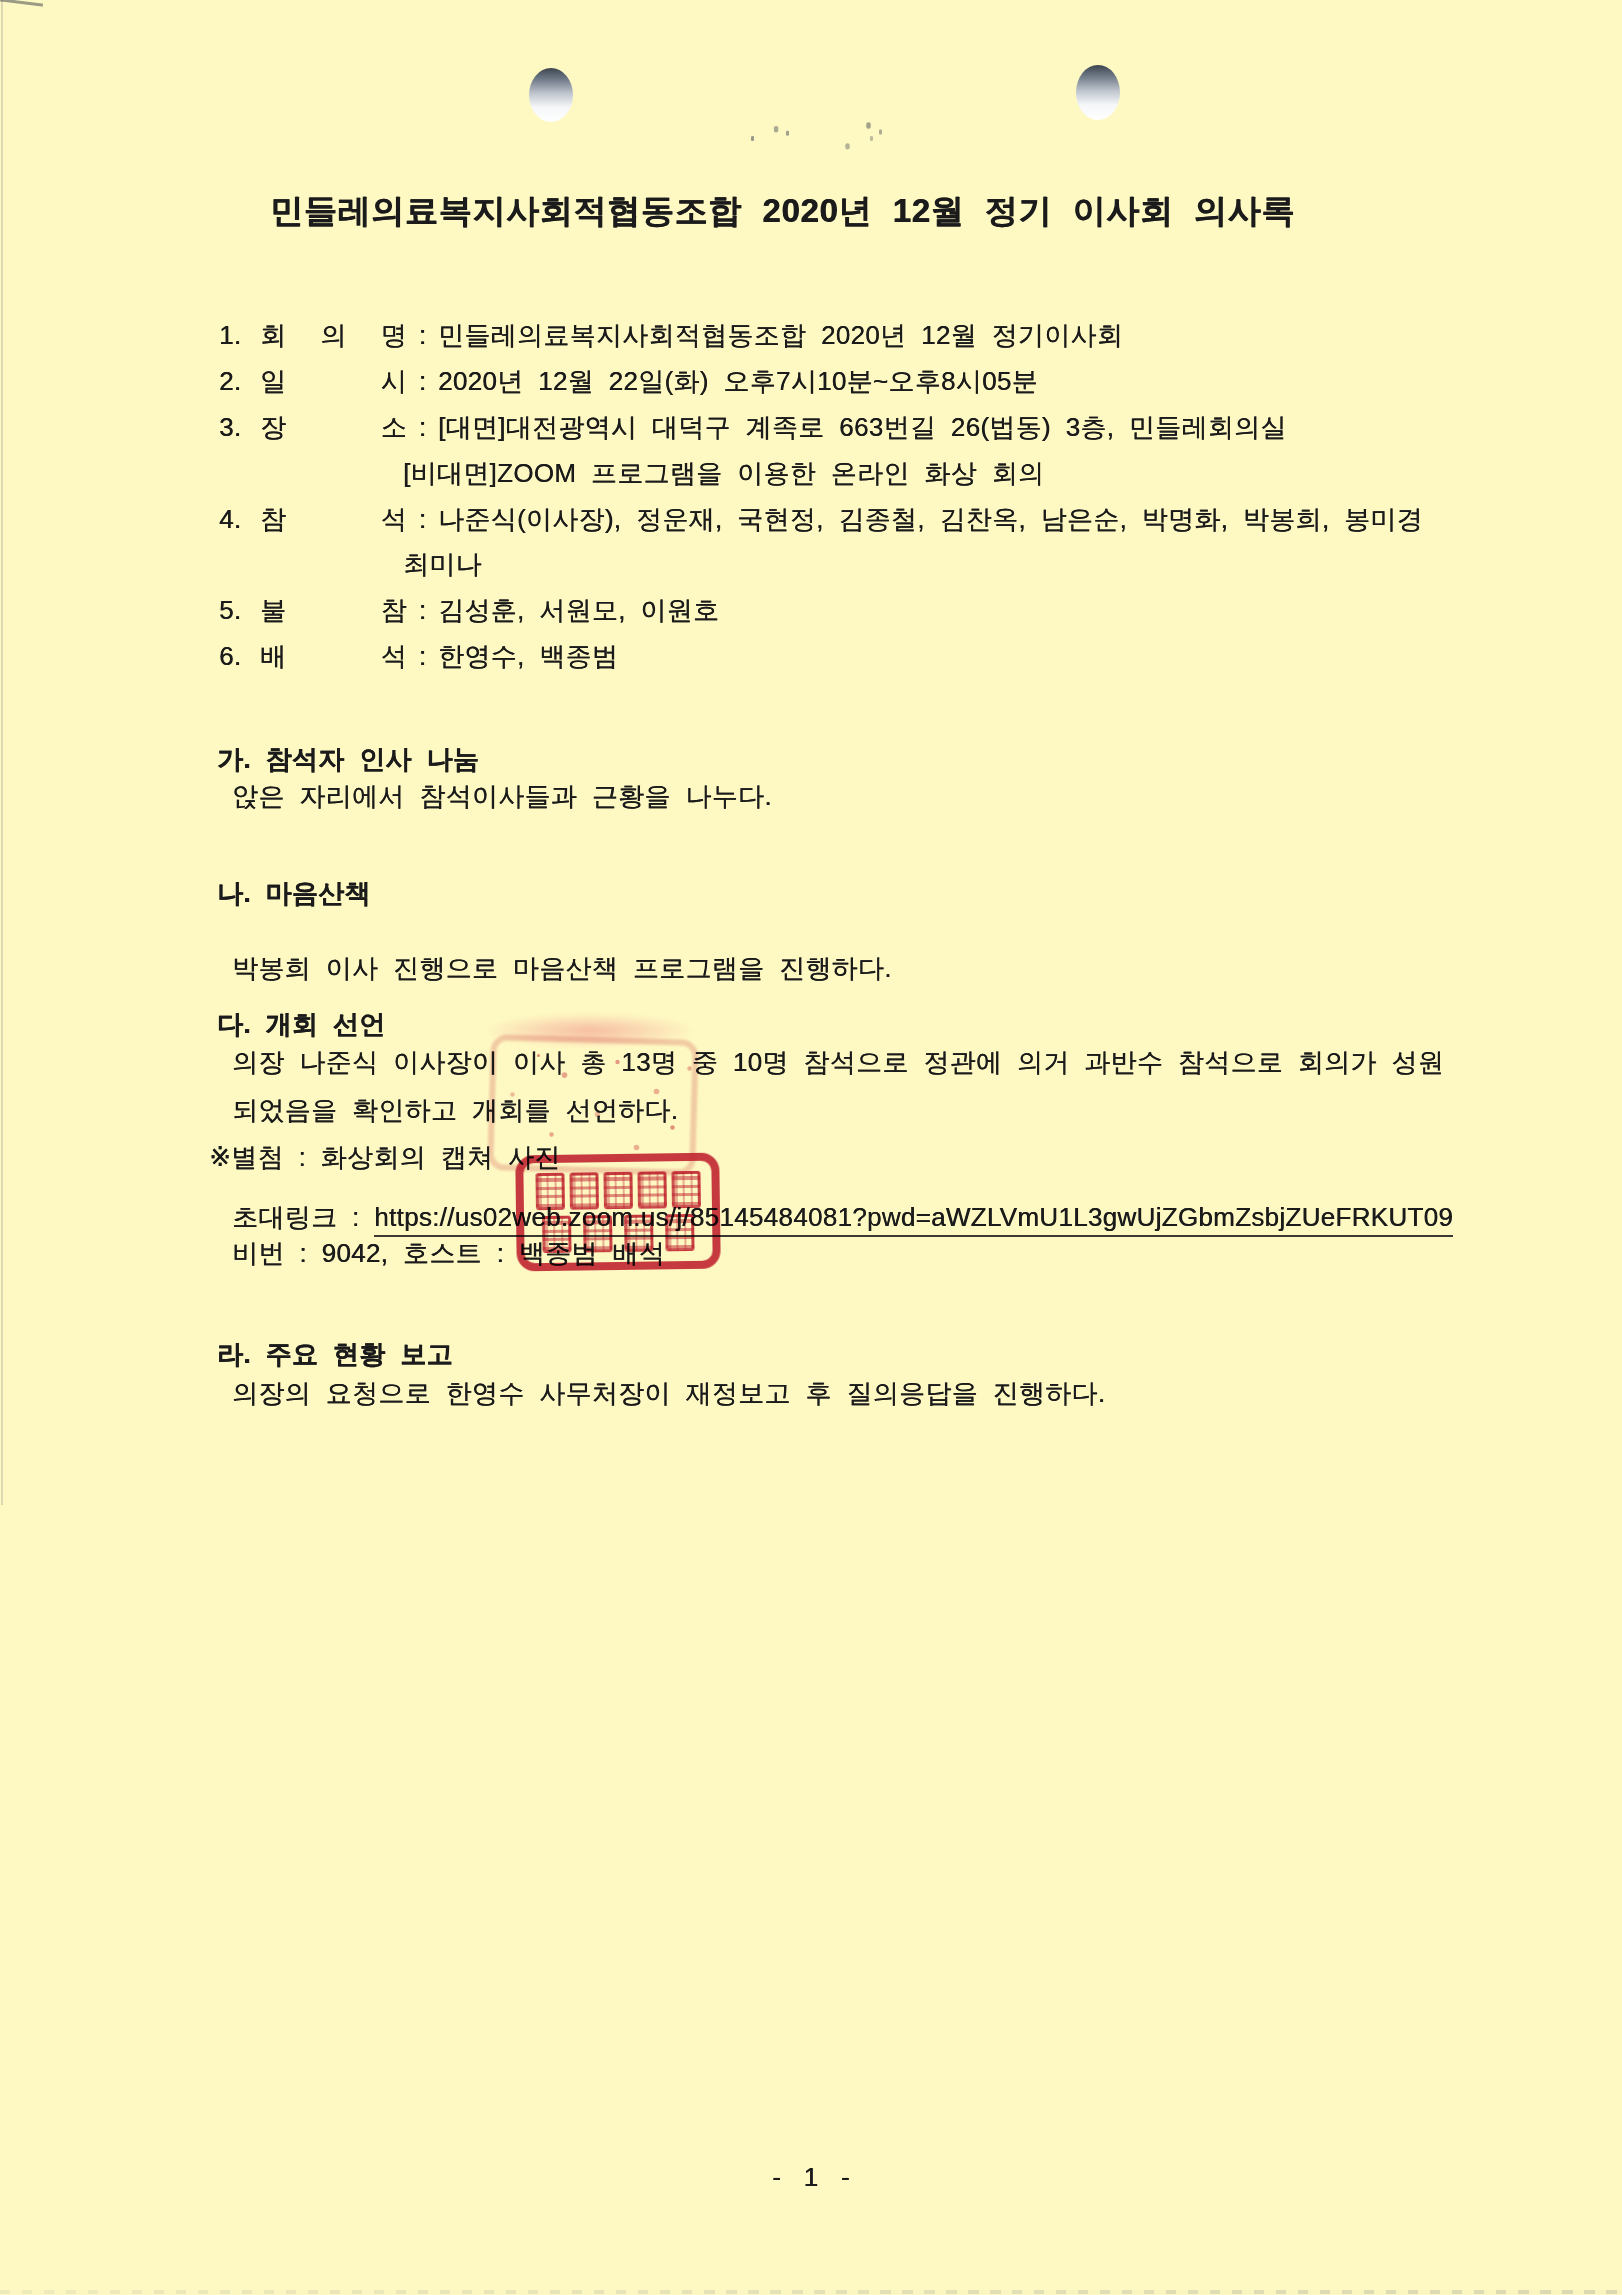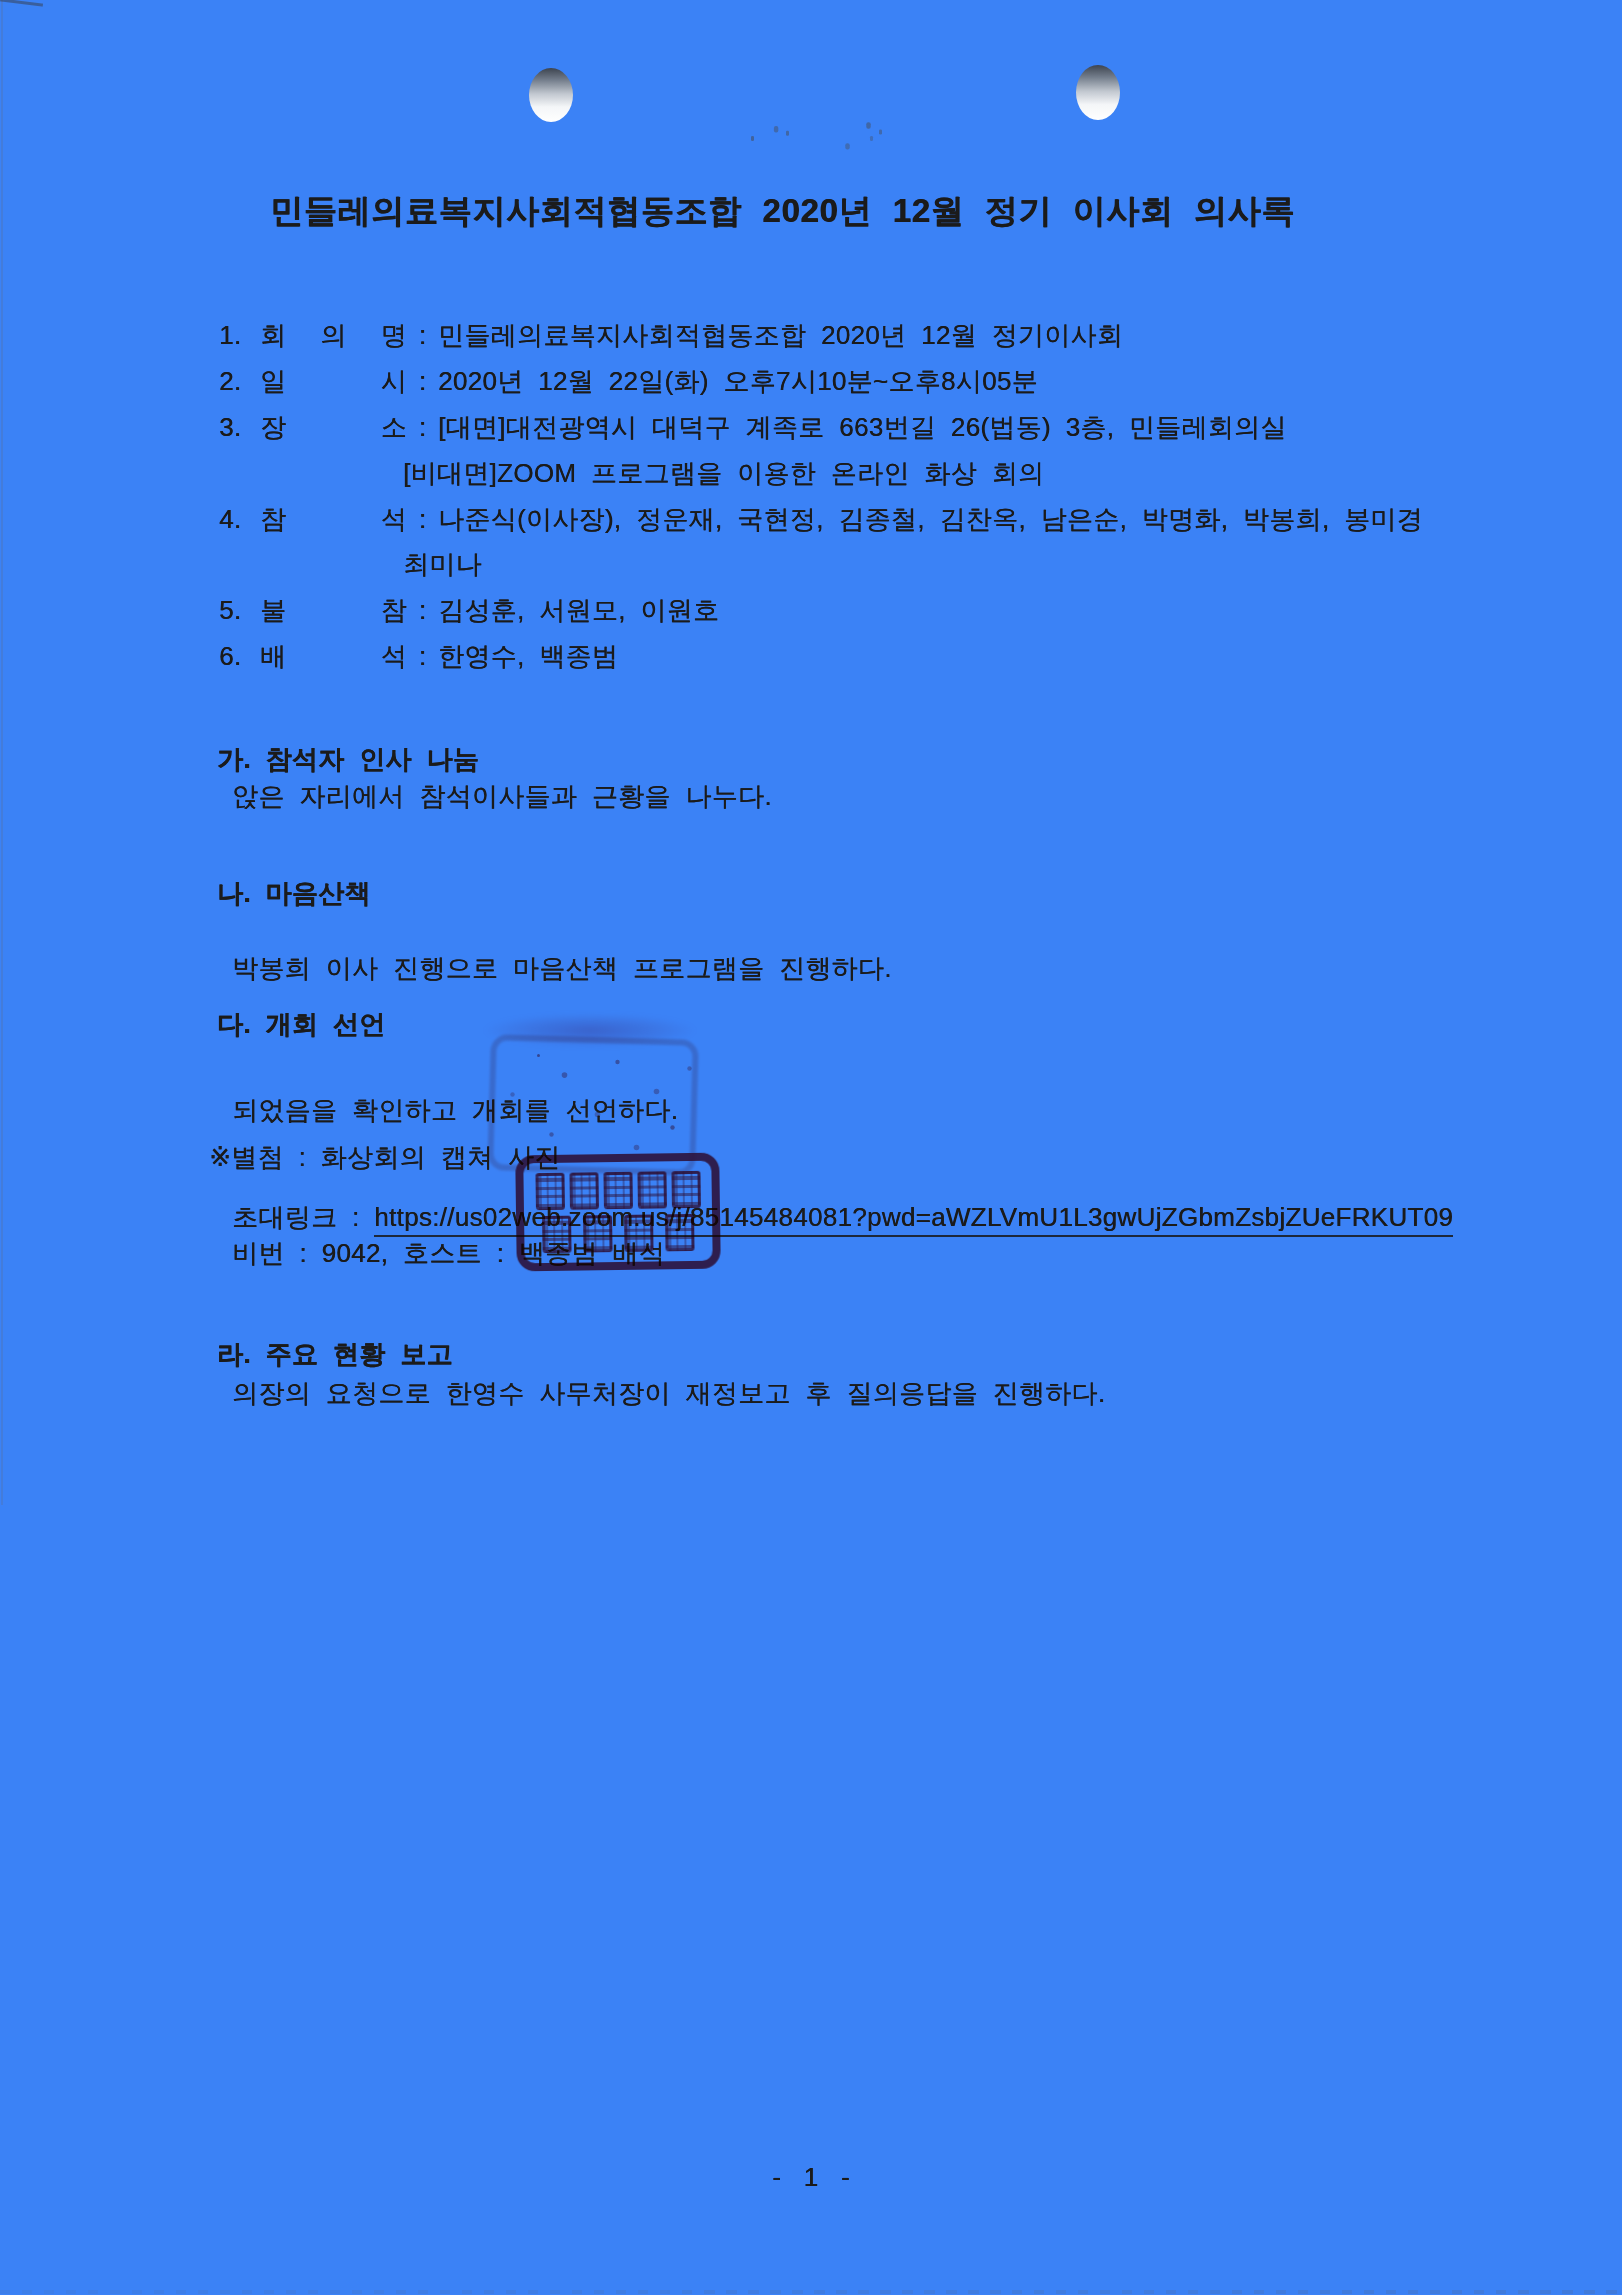--- a/index.html
+++ b/index.html
@@ -1,20 +1,20 @@
 <!DOCTYPE html>
 <html style="font-size:10.5px"><head>
 <meta charset="utf-8">
 <style>
   html,body{margin:0;padding:0;background:#9a9aa0;}
   .page{
     position:relative;
     width:1623px;height:2295px;
     margin:0 auto;
-    background:#3b82f6;
+    background:#fef9c3;
     overflow:hidden;
     font-family:"Liberation Sans","DejaVu Sans",sans-serif;
     color:#1b1b1b;
   }
   
   .line{position:absolute;white-space:nowrap;font-size:26px;line-height:33px;
         letter-spacing:0.3px;word-spacing:7.2px;
         text-shadow:0.4px 0 0 currentColor;}
   
   .doc-title{left:270px;top:194px;font-size:33px;font-weight:bold;
@@ -146,20 +146,21 @@
     <span class="meta-value">한영수, 백종범</span>
   </div>
 
   <div class="line sec-head" style="top:732px">가. 참석자 인사 나눔</div>
   <div class="line sec-body" style="top:780px">앉은 자리에서 참석이사들과 근황을 나누다.</div>
 
   <div class="line sec-head" style="top:866px">나. 마음산책</div>
   <div class="line sec-body" style="top:952px">박봉희 이사 진행으로 마음산책 프로그램을 진행하다.</div>
 
   <div class="line sec-head" style="top:997px">다. 개회 선언</div>
+  <div class="line sec-body" style="top:1046px">의장 나준식 이사장이 이사 총 13명 중 10명 참석으로 정관에 의거 과반수 참석으로 회의가 성원</div>
   <div class="line sec-body" style="top:1094px">되었음을 확인하고 개회를 선언하다.</div>
   <div class="line" style="left:209px;top:1141px">※별첨 : 화상회의 캡쳐 사진</div>
   <div class="line" style="left:232px;top:1201px">
     <span>초대링크 :</span>
     <span> </span>
     <span class="url">https://us02web.zoom.us/j/85145484081?pwd=aWZLVmU1L3gwUjZGbmZsbjZUeFRKUT09</span>
   </div>
   <div class="line" style="left:232px;top:1237px">비번 : 9042, 호스트 : 백종범 배석</div>
 
   <div class="stamp-group">

